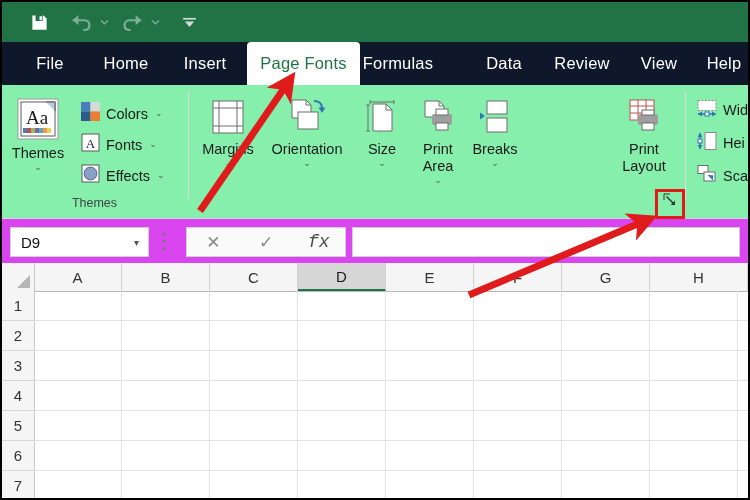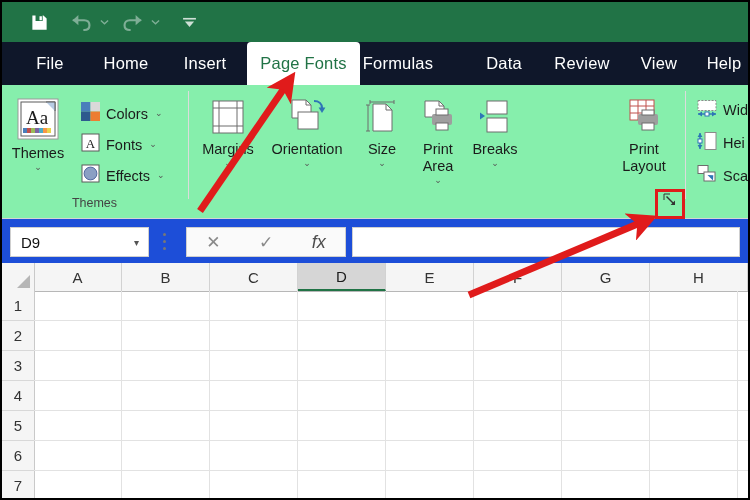--- a/index.html
+++ b/index.html
@@ -23,21 +23,21 @@
   .grp-label{position:absolute;font-size:12.5px;color:#444;text-align:center;}
   .rbtn{position:absolute;display:flex;flex-direction:column;align-items:center;}
   .rbtn .lbl{font-size:14.5px;color:#1b1b1b;line-height:17px;text-align:center;white-space:nowrap;}
   .caret{font-size:9px;color:#555;line-height:9px;margin-top:1px;}
   .smallbtn{position:absolute;display:flex;align-items:center;gap:5px;}
   .smallbtn .lbl{font-size:14.5px;color:#1b1b1b;white-space:nowrap;}
   .smallbtn .caret{margin-top:0;margin-left:2px;}
   .launcher{position:absolute;width:16px;height:16px;}
 
   
-  .fbar{height:45px;background:#1d4ed8;position:relative;border-bottom:7px solid #14532d;}
+  .fbar{height:45px;background:#d946ef;position:relative;border-bottom:7px solid #14532d;}
   .namebox{position:absolute;left:8px;top:8px;width:137px;height:28px;background:#fff;border:1px solid #cfcfcf;
            display:flex;align-items:center;}
   .namebox .txt{font-size:15px;color:#111;padding-left:10px;flex:1;}
   .namebox .dd{font-size:10px;color:#555;padding-right:9px;}
   .dots{position:absolute;left:160px;top:14px;width:4px;height:17px;display:flex;flex-direction:column;
         justify-content:space-between;align-items:center;}
   .dots i{width:3px;height:3px;background:#777;border-radius:50%;display:block;}
   .fbtns{position:absolute;left:184px;top:8px;width:158px;height:28px;background:#fafafa;border:1px solid #cfcfcf;
          display:flex;align-items:center;}
   .fbtns div{flex:1;text-align:center;color:#8a8a8a;font-size:17px;}
@@ -309,21 +309,21 @@
       <span class="dd">▾</span>
     </div>
     <div class="dots">
         <i></i>
         <i></i>
         <i></i>
       </div>
     <div class="fbtns">
       <div>✕</div>
       <div>✓</div>
-      <div style="font-style:italic;font-family:Liberation Sans, sans-serif;font-size:18px;color:#4d4d4d;">fx</div>
+      <div style="font-style:italic;font-family:Liberation Mono, monospace;font-size:18px;color:#4d4d4d;">fx</div>
     </div>
     <div class="finput" placeholder=""></div>
   </div>
 
   <div class="grid">
     <div class="colhdr">
       <div class="ch" style="left:32px;width:88px;">A</div>
       <div class="ch" style="left:120px;width:88px;">B</div>
       <div class="ch" style="left:208px;width:88px;">C</div>
       <div class="ch sel" style="left:296px;width:88px;">D</div>

